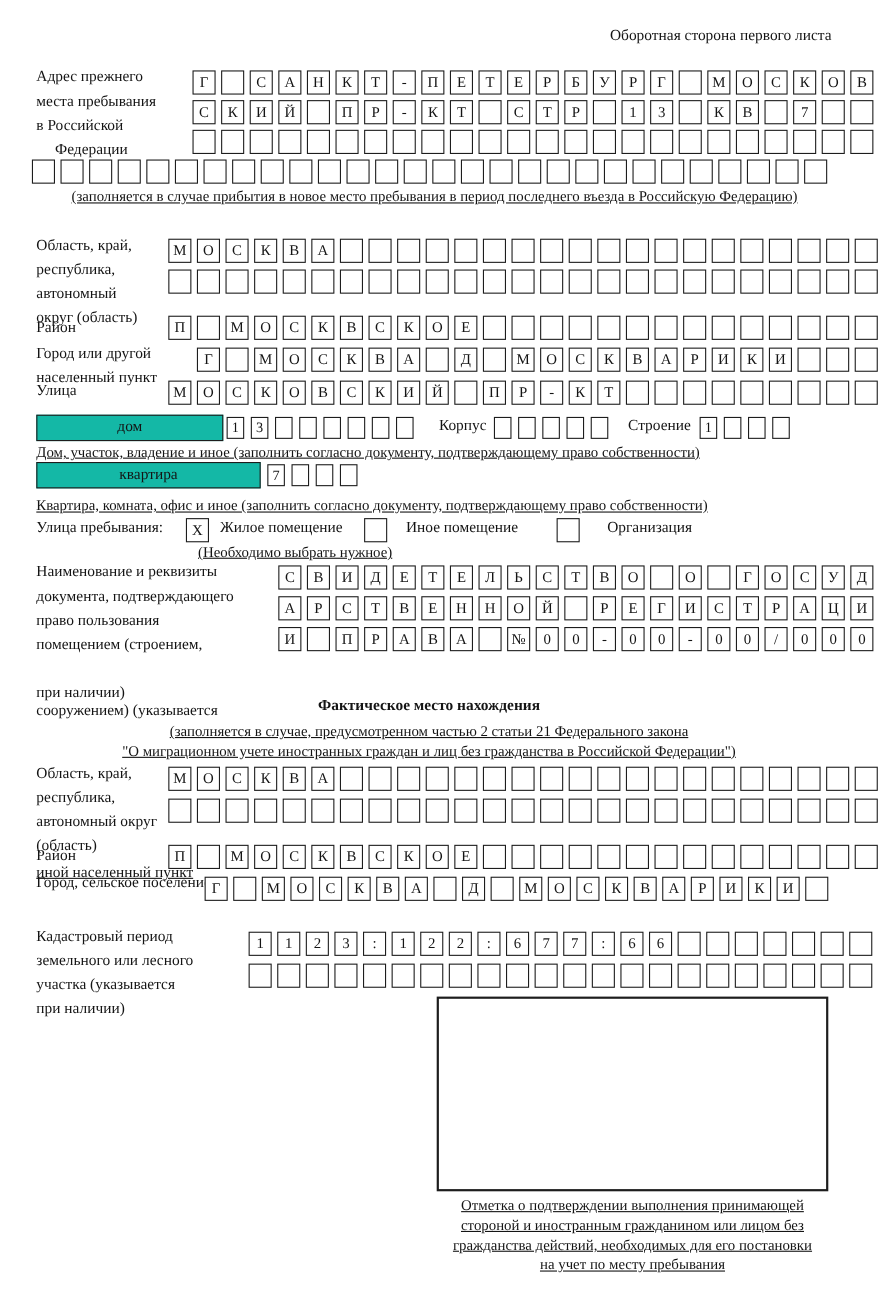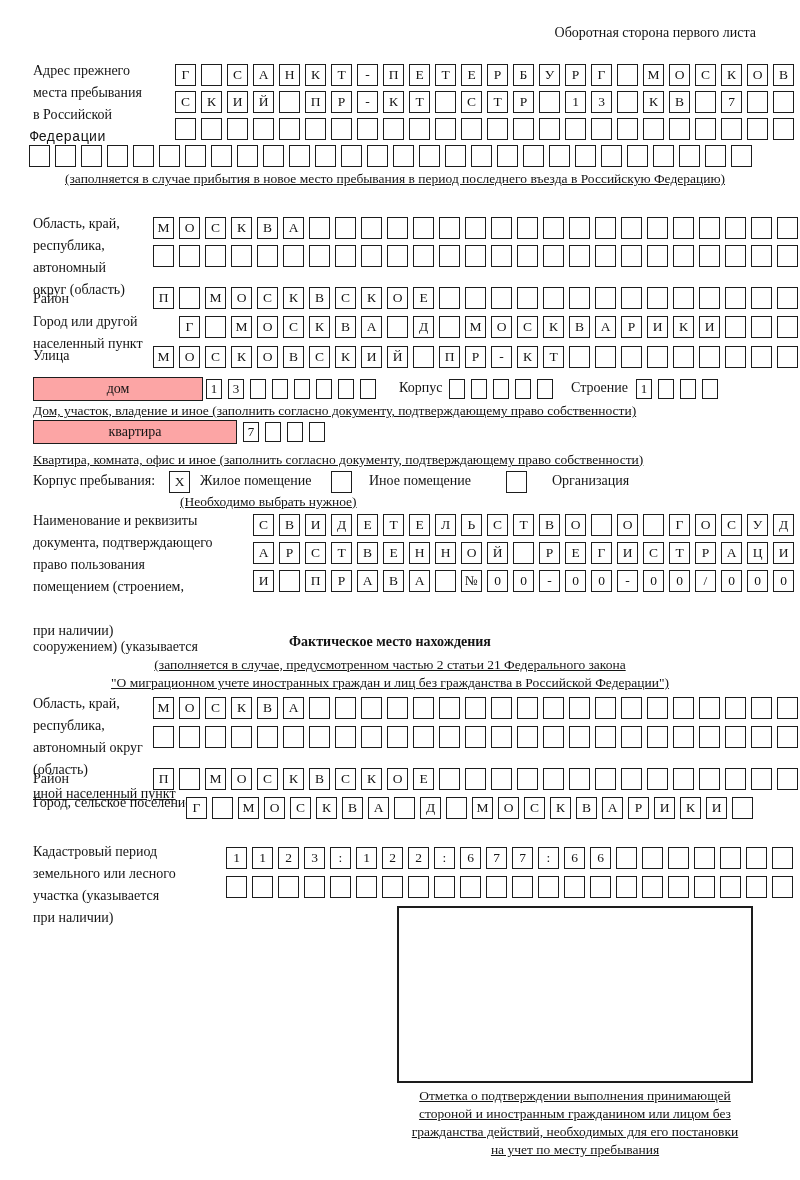--- a/index.html
+++ b/index.html
@@ -10,34 +10,34 @@
   .cap{font-size:13.5px;white-space:nowrap;text-decoration:underline;}
   .center{text-align:center;}
   .bold{font-weight:bold;}
   .row{display:flex;column-gap:5px;}
   .sm-row{column-gap:6px;}
   .cell{box-sizing:border-box;flex:0 0 auto;width:21px;height:22px;
         border:1.5px solid #1d1d1d;display:flex;align-items:center;justify-content:center;
         font-size:13.5px;background:#fff;}
   .cell.sm{width:16px;height:20px;font-size:13px;}
   .widebox{box-sizing:border-box;border:1.5px solid #1d1d1d;display:flex;
-           align-items:center;justify-content:center;font-size:14px;background:#fca5a5;}
+           align-items:center;justify-content:center;font-size:14px;background:#14b8a6;}
   .stamp{box-sizing:border-box;border:2px solid #1d1d1d;background:#fff;}
 </style>
 </head>
 <body>
 
 <div class="page">
 
   <div class="abs lbl" style="right:44px;top:25px;">Оборотная сторона первого листа</div>
 
   <div class="abs lbl" style="left:33px;top:63px;">Адрес прежнего</div>
   <div class="abs lbl" style="left:33px;top:85px;">места пребывания</div>
   <div class="abs lbl" style="left:33px;top:107px;">в Российской</div>
-  <div class="abs lbl" style="left:30px;top:129px;font-family:Liberation Mono, monospace;">Федерации</div>
+  <div class="abs lbl" style="left:50px;top:129px;">Федерации</div>
 
   <div class="abs row" style="left:175px;top:64px;">
       <span class="cell">Г</span>
       <span class="cell"></span>
       <span class="cell">С</span>
       <span class="cell">А</span>
       <span class="cell">Н</span>
       <span class="cell">К</span>
       <span class="cell">Т</span>
       <span class="cell">-</span>
@@ -322,21 +322,21 @@
   <div class="abs cap" style="left:33px;top:403px;">Дом, участок, владение и иное (заполнить согласно документу, подтверждающему право собственности)</div>
   <div class="abs row sm-row" style="left:243px;top:422px;">
       <span class="cell sm">7</span>
       <span class="cell sm"></span>
       <span class="cell sm"></span>
       <span class="cell sm"></span>
     </div>
 
   <div class="abs cap" style="left:33px;top:452px;">Квартира, комната, офис и иное (заполнить согласно документу, подтверждающему право собственности)</div>
 
-  <div class="abs lbl" style="left:33px;top:473px;">Корпус пребывания:</div>
+  <div class="abs lbl" style="left:33px;top:473px;">Улица пребывания:</div>
   <span class="cell abs" style="left:169px;top:471px;">X</span>
   <div class="abs lbl" style="left:200px;top:473px;">Жилое помещение</div>
   <span class="cell abs" style="left:331px;top:471px;"></span>
   <div class="abs lbl" style="left:369px;top:473px;">Иное помещение</div>
   <span class="cell abs" style="left:506px;top:471px;"></span>
   <div class="abs lbl" style="left:552px;top:473px;">Организация</div>
   <div class="abs cap" style="left:180px;top:494px;">(Необходимо выбрать нужное)</div>
 
   <div class="abs lbl" style="left:33px;top:513px;">Наименование и реквизиты</div>
   <div class="abs lbl" style="left:33px;top:535px;">документа, подтверждающего</div>

